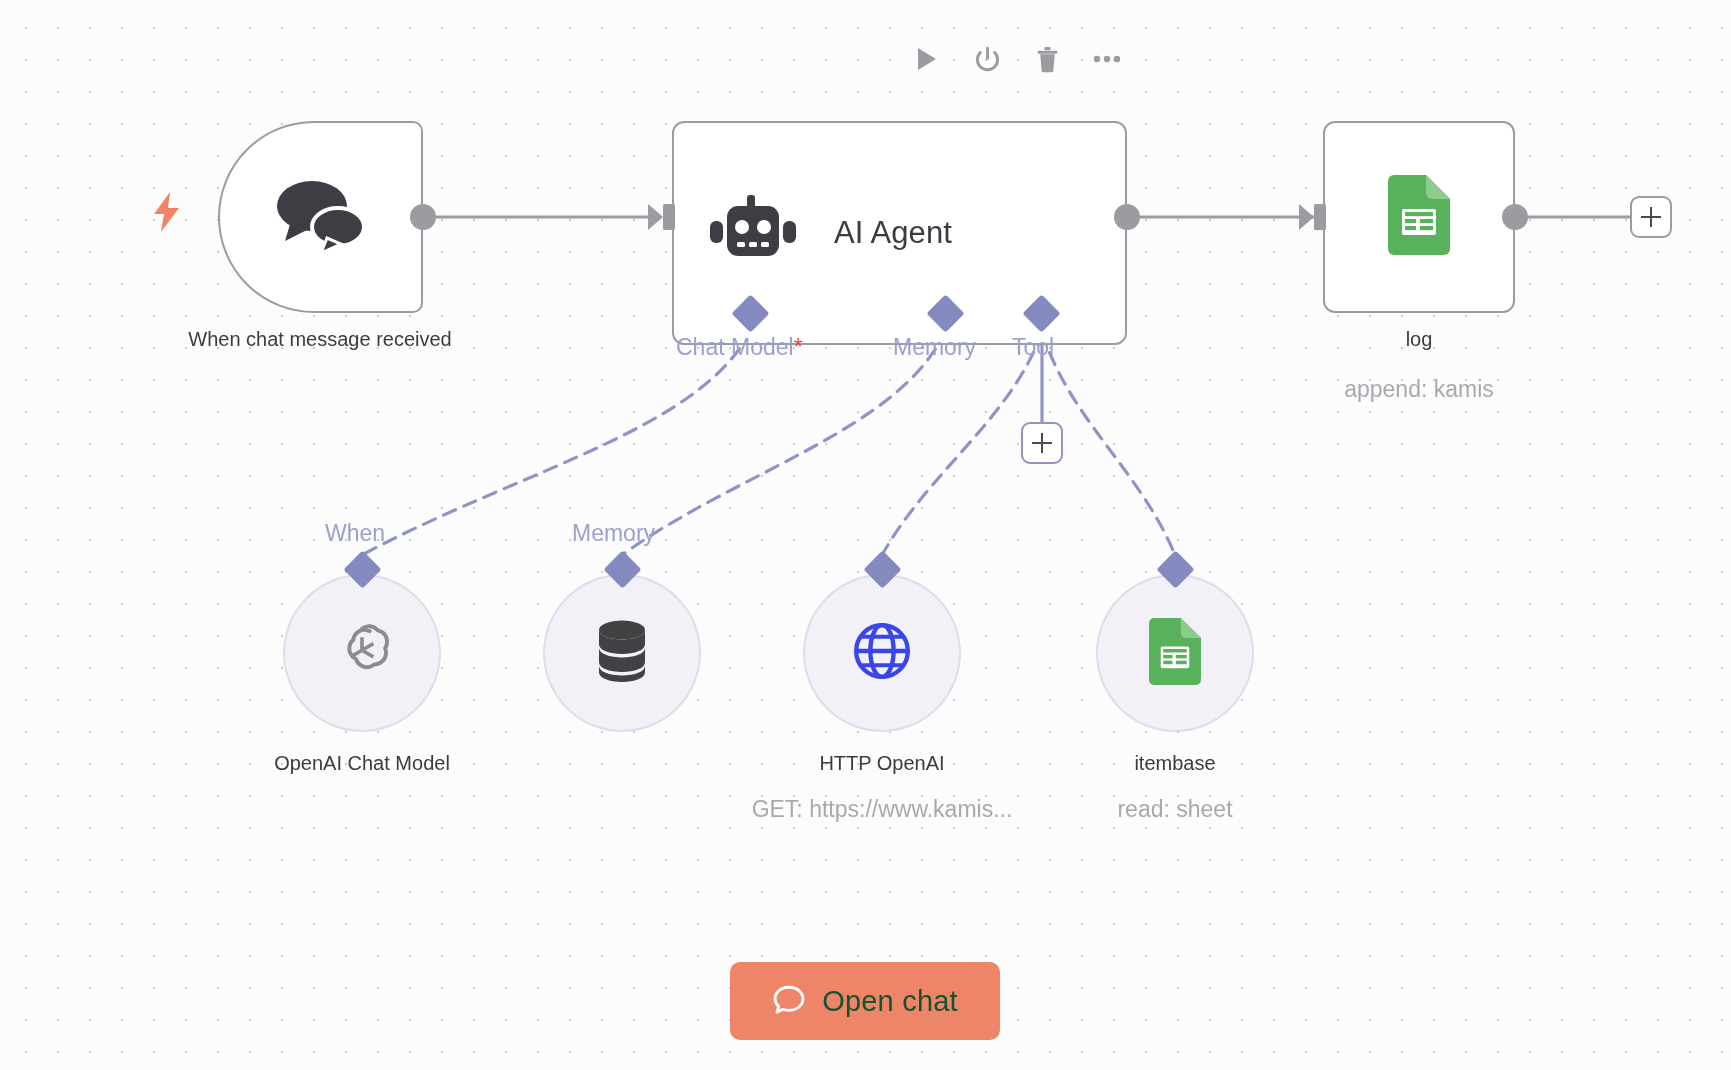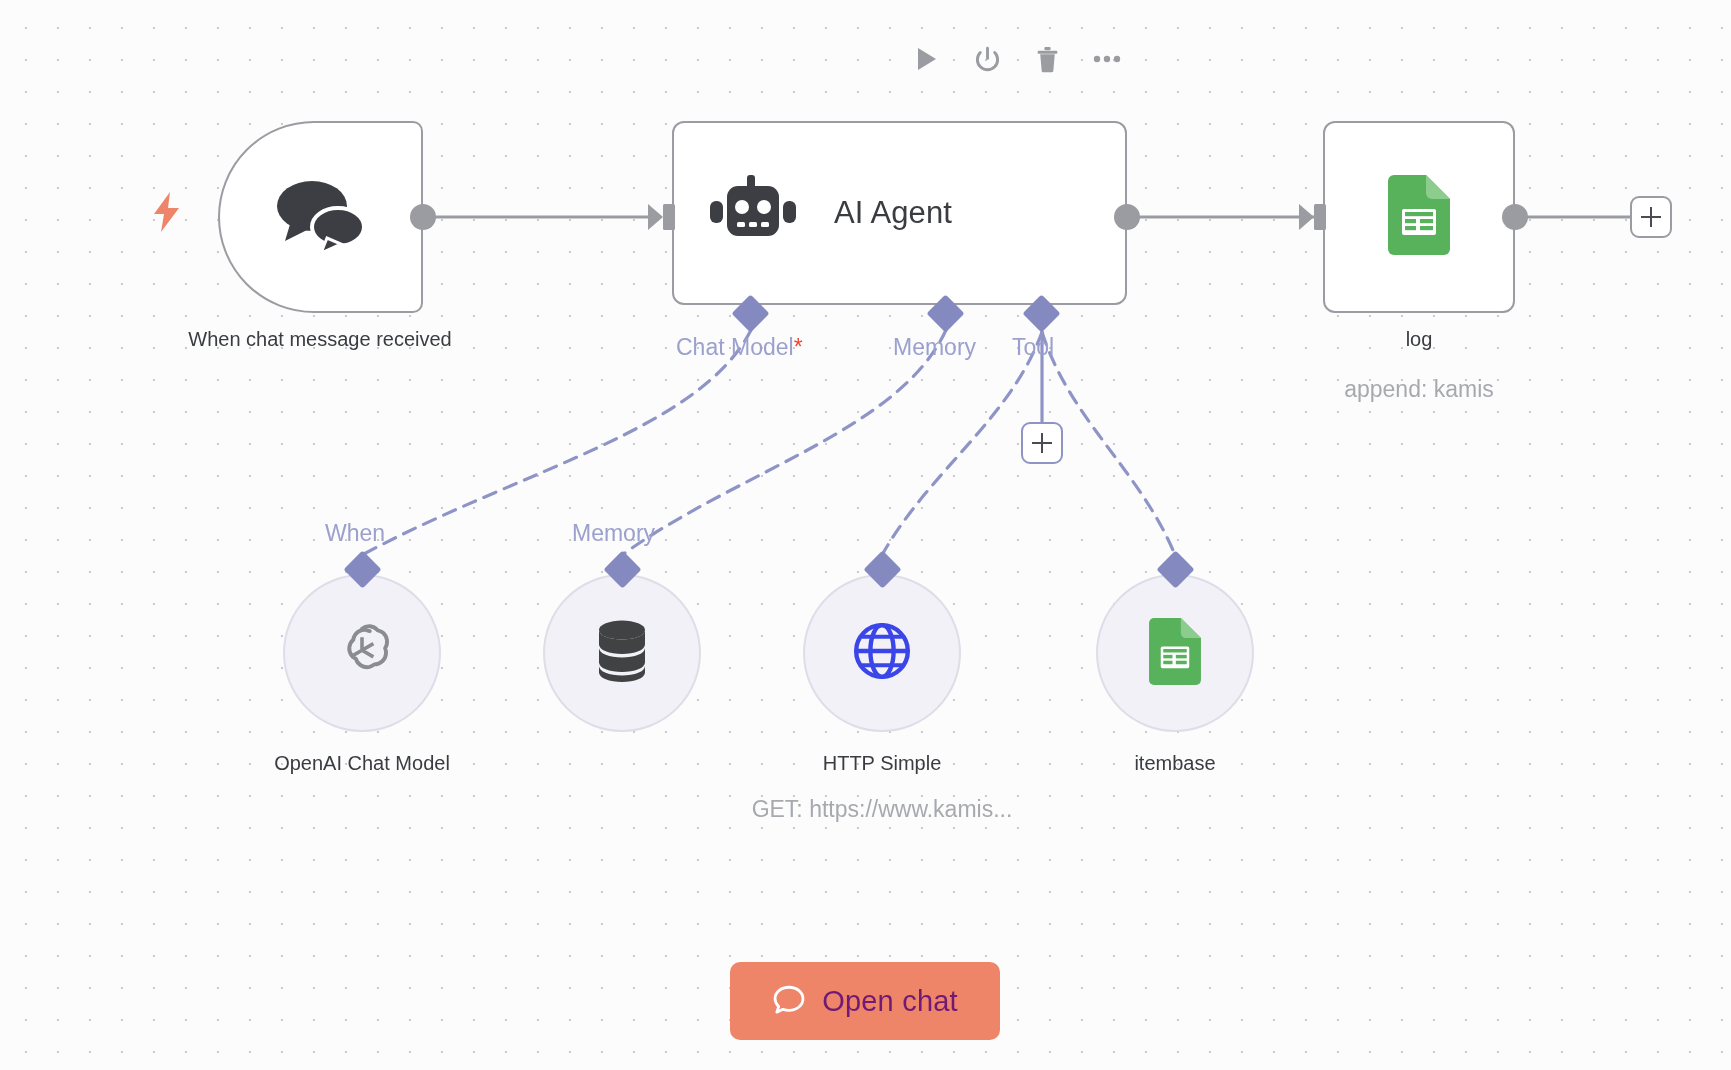--- a/index.html
+++ b/index.html
@@ -50,21 +50,21 @@
     width: 205px; height: 192px;
     border-radius: 96px 10px 10px 96px;
     justify-content: center;
   }
   .square-box {
     width: 192px; height: 192px;
     border-radius: 12px;
     justify-content: center;
   }
   .agent-box {
-    width: 455px; height: 184px;
+    width: 455px; height: 224px;
     border-radius: 12px;
     padding-left: 36px;
     gap: 38px;
   }
   .agent-title {
     font-size: 31px; color: #3a3c41; letter-spacing: .1px;
     white-space: nowrap;
   }
 
   
@@ -147,21 +147,21 @@
     position: absolute;
     left: 730px; top: 962px;
     width: 270px; height: 78px;
     background: #ef8568;
     border: none; border-radius: 10px;
     display: flex; align-items: center; justify-content: center; gap: 16px;
     cursor: pointer;
     z-index: 30;
   }
   #open-chat .oc-label {
-    font-size: 29px; color: #701a75; letter-spacing: .2px;
+    font-size: 29px; color: #14532d; letter-spacing: .2px;
   }
 </style>
 </head>
 <body>
 
 <div id="canvas">
 
   <div id="toolbar">
     <div class="tb-btn">
       <span>
@@ -341,39 +341,40 @@
     <span>
       <svg width="62" height="62" viewBox="0 0 48 48">
         <circle cx="24" cy="24" r="20" fill="none" stroke="#3b46e8" stroke-width="3.4"></circle>
         <ellipse cx="24" cy="24" rx="9" ry="20" fill="none" stroke="#3b46e8" stroke-width="3.4"></ellipse>
         <path d="M4 24 H44" stroke="#3b46e8" stroke-width="3.4"></path>
         <path d="M8.5 13 H39.5 M8.5 35 H39.5" stroke="#3b46e8" stroke-width="3.2"></path>
       </svg>
     </span>
   </div>
   <div class="diamond" style="left:869px; top:556px;"></div>
-  <div class="node-caption" style="left:732px; top:750px; width:300px;">HTTP Simple</div>
+  <div class="node-caption" style="left:732px; top:750px; width:300px;">HTTP OpenAI</div>
   <div class="node-subtitle" style="left:732px; top:796px; width:300px;">GET: https://www.kamis...</div>
 
   <div class="circ-node" style="left:1096px; top:574px;">
     <span>
       <svg width="52" height="67" viewBox="0 0 62 80">
         <path d="M0 6 A6 6 0 0 1 6 0 H38 L62 24 V74 A6 6 0 0 1 56 80 H6 A6 6 0 0 1 0 74 Z" fill="#58b15b"></path>
         <path d="M38 0 L62 24 H44 A6 6 0 0 1 38 18 Z" fill="#8ccd8e"></path>
         <rect x="14" y="34" width="34" height="26" rx="2" fill="#ffffff"></rect>
         <rect x="17" y="37" width="28" height="4.2" fill="#58b15b"></rect>
         <rect x="17" y="44" width="11" height="4.2" fill="#58b15b"></rect>
         <rect x="32" y="44" width="13" height="4.2" fill="#58b15b"></rect>
         <rect x="17" y="51" width="11" height="4.2" fill="#58b15b"></rect>
         <rect x="32" y="51" width="13" height="4.2" fill="#58b15b"></rect>
       </svg>
     </span>
   </div>
   <div class="diamond" style="left:1162px; top:556px;"></div>
   <div class="node-caption" style="left:1025px; top:750px; width:300px;">itembase</div>
+  <div class="node-subtitle" style="left:1025px; top:796px; width:300px;">read: sheet</div>
 
   <button id="open-chat">
     <span>
       <svg width="34" height="34" viewBox="0 0 28 28">
         <path d="M14 3.5 C20.6 3.5 25.5 7.7 25.5 13 C25.5 18.3 20.6 22.5 14 22.5 C12.2 22.5 10.5 22.2 9 21.7 L4 24 L5.5 19.4 C3.7 17.7 2.5 15.5 2.5 13 C2.5 7.7 7.4 3.5 14 3.5 Z" fill="none" stroke="#ffffff" stroke-width="2.3" stroke-linejoin="round"></path>
       </svg>
     </span>
     <span class="oc-label">Open chat</span>
   </button>
 

